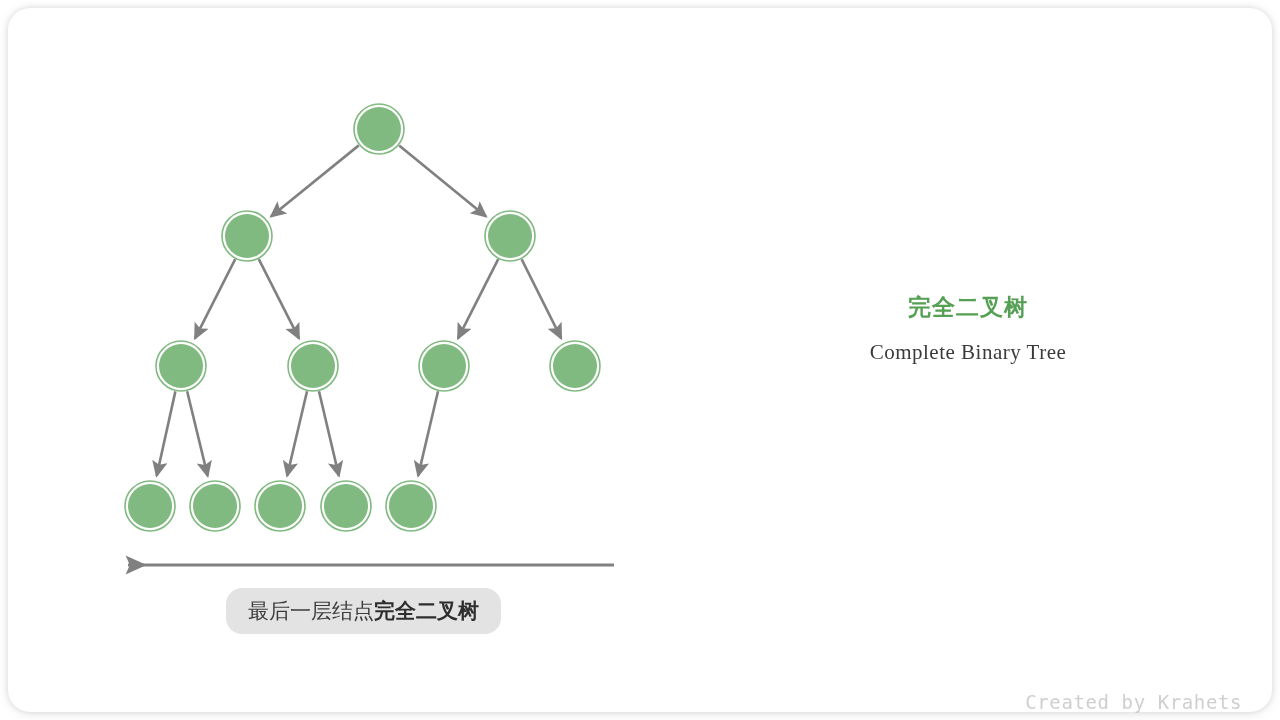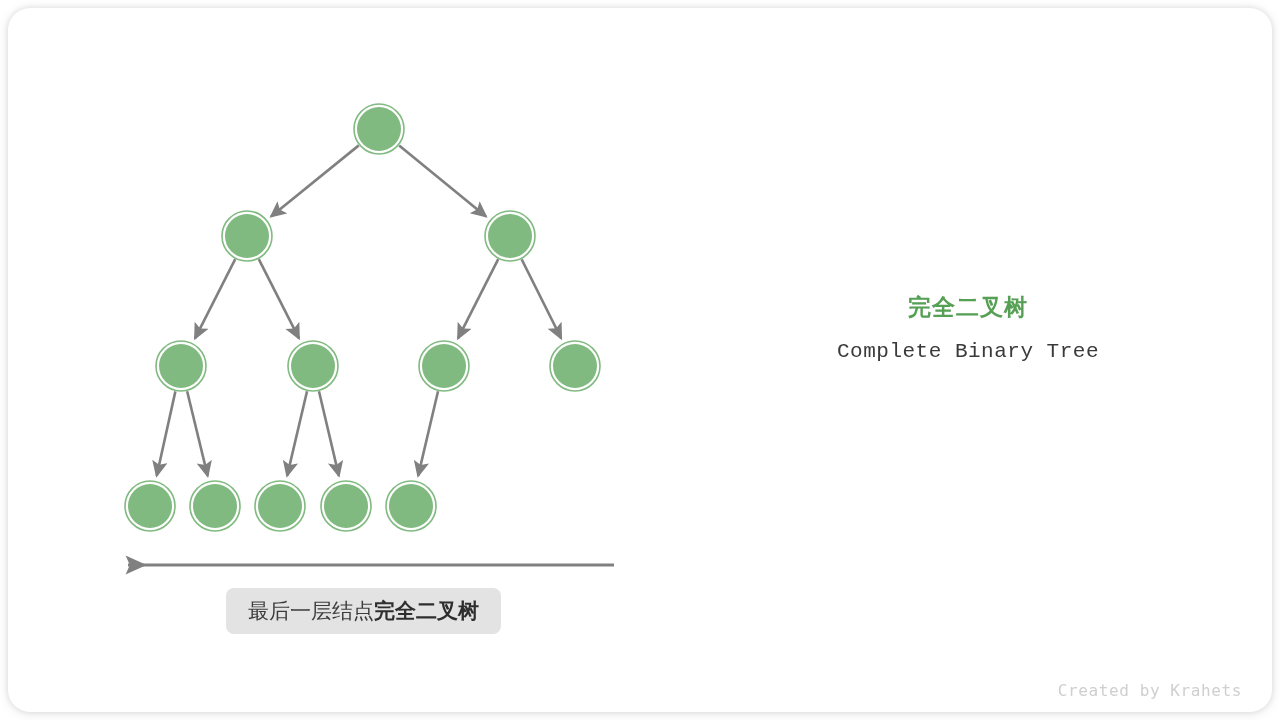--- a/index.html
+++ b/index.html
@@ -50,57 +50,57 @@
   #title-cn {
     font-family: "Liberation Sans", sans-serif;
     font-size: 23px;
     font-weight: bold;
     color: #55a054;
     letter-spacing: 1px;
     line-height: 30px;
   }
   #title-en {
     margin-top: 16px;
-    font-family: Liberation Mono, monospace;
+    font-family: Liberation Serif, serif;
     font-size: 21px;
     color: #3a3a3a;
     letter-spacing: 0.5px;
     line-height: 28px;
     text-align: center;
   }
 
   
   #badge {
     position: absolute;
     left: 226px;
     top: 588px;
     height: 46px;
     padding: 0 22px;
     display: flex;
     align-items: center;
     justify-content: center;
     background: #e3e3e3;
-    border-radius: 8px;
+    border-radius: 16px;
     font-family: "Liberation Sans", sans-serif;
     font-size: 21px;
     color: #3c3c3c;
     white-space: nowrap;
   }
   #badge .bold {
     font-weight: bold;
     color: #2e2e2e;
   }
 
   
   #credit {
     position: absolute;
     right: 38px;
-    bottom: 20px;
+    bottom: 7px;
     font-family: "DejaVu Sans Mono", monospace;
-    font-size: 16px;
+    font-size: 19px;
     color: #cfcfcf;
     letter-spacing: 0.6px;
   }
 </style>
 </head>
 <body>
 
 <div id="canvas">
 
   <div id="card"></div>

